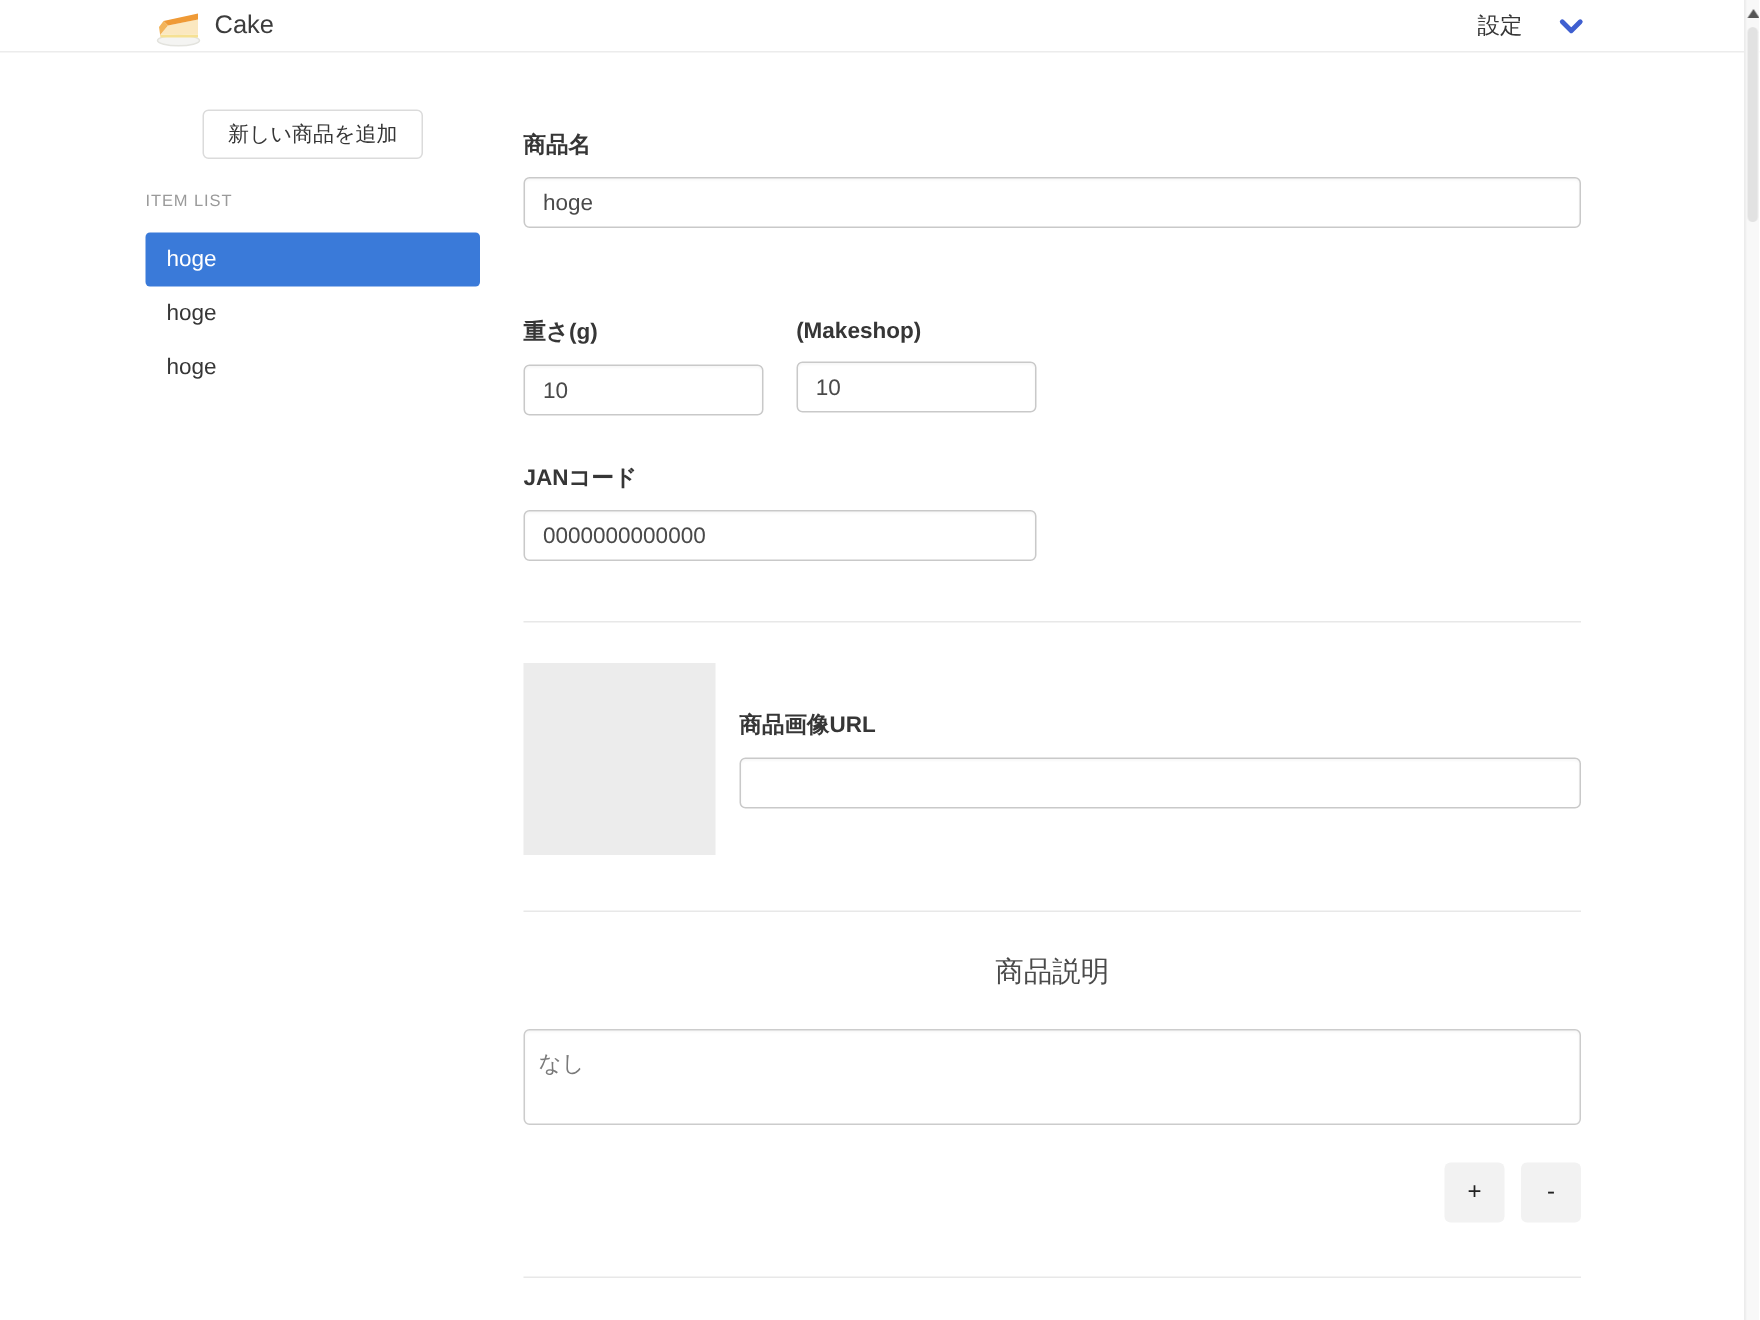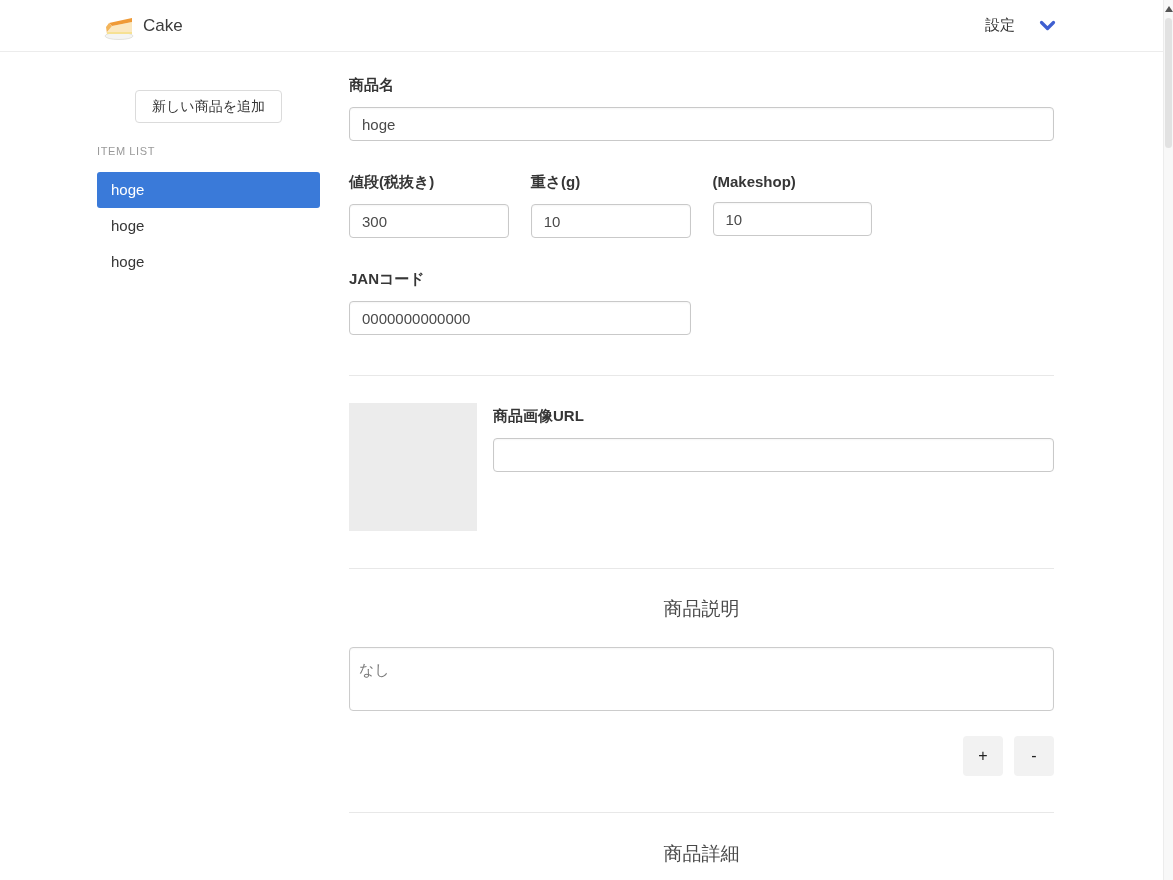--- a/index.html
+++ b/index.html
@@ -5,21 +5,21 @@
   * { box-sizing: border-box; margin: 0; padding: 0; }
   html, body {
     width: 1173px; height: 880px;
     overflow: hidden;
     background: #ffffff;
     font-family: "Liberation Sans", "DejaVu Sans", sans-serif;
     color: #363636;
   }
   
   .app-header {
-    height: 52px;
+    height: 35px;
     display: flex;
     align-items: center;
     justify-content: space-between;
     padding: 0 117px 0 103px;
     border-bottom: 1px solid #ececec;
     background: #fff;
   }
   .brand { display: flex; align-items: center; gap: 8px; }
   .brand-title { font-size: 17px; color: #3c3c3c; }
   .settings { display: flex; align-items: center; gap: 24px; cursor: pointer; }
@@ -60,20 +60,21 @@
     cursor: pointer;
   }
   .item-list li.selected { background: #3a7ad9; color: #ffffff; }
   
   .field-label {
     display: block;
     font-size: 15px;
     font-weight: bold;
     color: #363636;
     margin-bottom: 12px;
+    margin-top: 28px;
   }
   .text-input {
     display: block;
     width: 100%;
     height: 34px;
     border: 1px solid #c9c9c9;
     border-radius: 4px;
     padding: 0 12px;
     font-size: 15px;
     color: #4a4a4a;
@@ -205,24 +206,20 @@
 
   <main class="main">
 
     <div class="field">
       <label class="field-label">商品名</label>
       <input class="text-input" type="text" value="hoge" style="">
     </div>
 
     <div class="row4">
       <div>
-        <label class="field-label">値段(税抜き)</label>
-        <input class="text-input" type="text" value="300" style="">
-      </div>
-      <div>
         <label class="field-label">重さ(g)</label>
         <input class="text-input" type="text" value="10" style="">
       </div>
       <div>
         <label class="field-label">(Makeshop)</label>
         <input class="text-input" type="text" value="10" style="">
       </div>
     </div>
 
     <div class="field half">

